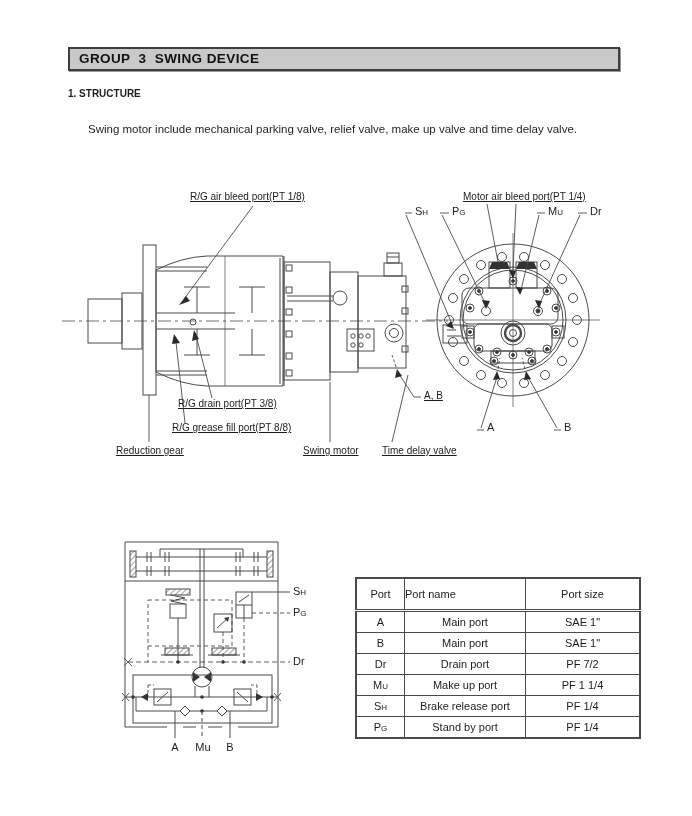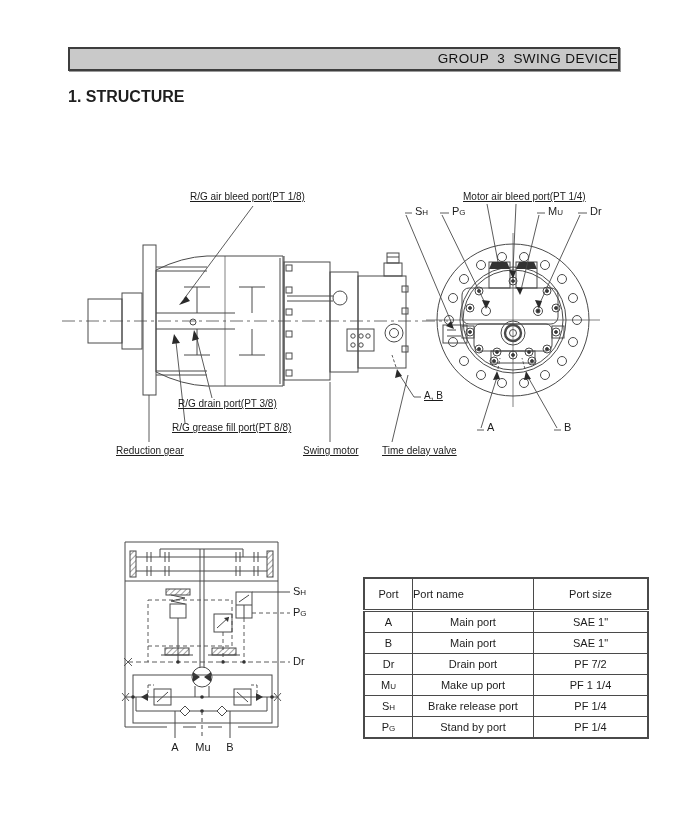--- a/index.html
+++ b/index.html
@@ -2,35 +2,35 @@
 <html><head>
 <meta charset="utf-8">
 <style>
   html,body{margin:0;padding:0;background:#e8e8e8;}
   #page{position:relative;width:692px;height:816px;background:#ffffff;overflow:hidden;
         font-family:"Liberation Sans","DejaVu Sans",sans-serif;color:#1f1f1f;}
   #artwork{position:absolute;left:0;top:0;}
   .abs{position:absolute;}
   #group-bar{left:68px;top:47px;width:548px;height:20px;background:#c9c9c9;
              border:2px solid #3e3e3e;box-shadow:1px 1px 0 #9a9a9a;}
-  #group-bar .t{font-size:13.5px;font-weight:normal;line-height:20px;padding-left:9px;
-                white-space:pre;letter-spacing:.4px;color:#111;text-align:right;}
-  #sec-heading{left:68px;top:88px;font-size:16px;font-weight:bold;}
+  #group-bar .t{font-size:13.5px;font-weight:bold;line-height:20px;padding-left:9px;
+                white-space:pre;letter-spacing:.4px;color:#111;}
+  #sec-heading{left:68px;top:88px;font-size:10px;font-weight:bold;}
   .para{left:88px;font-size:11.5px;}
   .dlabel{font-size:10px;white-space:nowrap;color:#1c1c1c;text-decoration:underline;}
   .plabel{font-size:11px;white-space:nowrap;color:#1c1c1c;}
   .plabel .sub,.port-cell .sub{font-size:8px;}
   .ctr{transform:translateX(-50%);}
   
   #port-table{left:355px;top:577px;border-collapse:collapse;table-layout:fixed;
               font-size:11px;color:#1c1c1c;}
   #port-table th,#port-table td{border:1px solid #4a4a4a;padding:0;}
   #port-table thead th{height:30px;font-weight:normal;border-bottom:3px double #4a4a4a;}
   #port-table tbody td{height:20px;}
-  #port-table{border:2px solid #4a4a4a;margin-left:8px;}
+  #port-table{border:2px solid #4a4a4a;}
   .col-port{width:47px;text-align:center;}
   .col-name{width:120px;text-align:center;}
   td.col-name{padding-left:10px;}
   th.col-name{text-align:left;}
   .col-size{width:113px;text-align:center;}
 </style>
 </head>
 <body>
 
 <div id="page">
@@ -332,20 +332,21 @@
       <line x1="202" y1="711" x2="202" y2="738" stroke-dasharray="4 3"></line>
       <line x1="230" y1="711" x2="230" y2="738"></line>
     </g>
   </svg>
 
   <div class="abs" id="group-bar">
     <div class="t">GROUP  3  SWING DEVICE</div>
   </div>
 
   <div class="abs" id="sec-heading">1. STRUCTURE</div>
+  <div class="abs para" style="top:123px">Swing motor include mechanical parking valve, relief valve, make up valve and time delay valve.</div>
 
   <div class="abs dlabel" style="left:190px;top:191px">R/G air bleed port(PT 1/8)</div>
   <div class="abs dlabel" style="left:178px;top:398px">R/G drain port(PT 3/8)</div>
   <div class="abs dlabel" style="left:172px;top:422px">R/G grease fill port(PT 8/8)</div>
   <div class="abs dlabel" style="left:116px;top:445px">Reduction gear</div>
   <div class="abs dlabel" style="left:303px;top:445px">Swing motor</div>
   <div class="abs dlabel" style="left:382px;top:445px">Time delay valve</div>
   <div class="abs dlabel" style="left:424px;top:390px">A, B</div>
 
   <div class="abs dlabel" style="left:463px;top:191px">Motor air bleed port(PT 1/4)</div>

